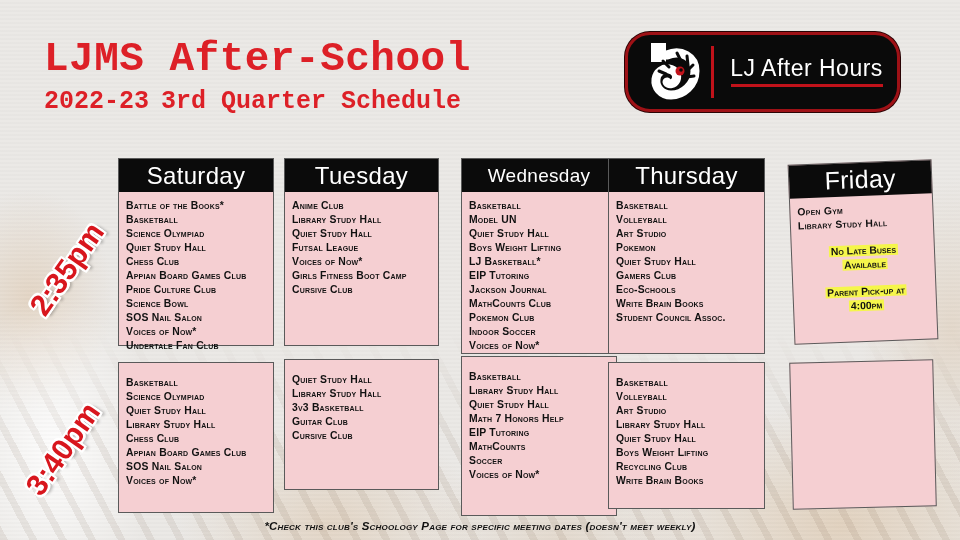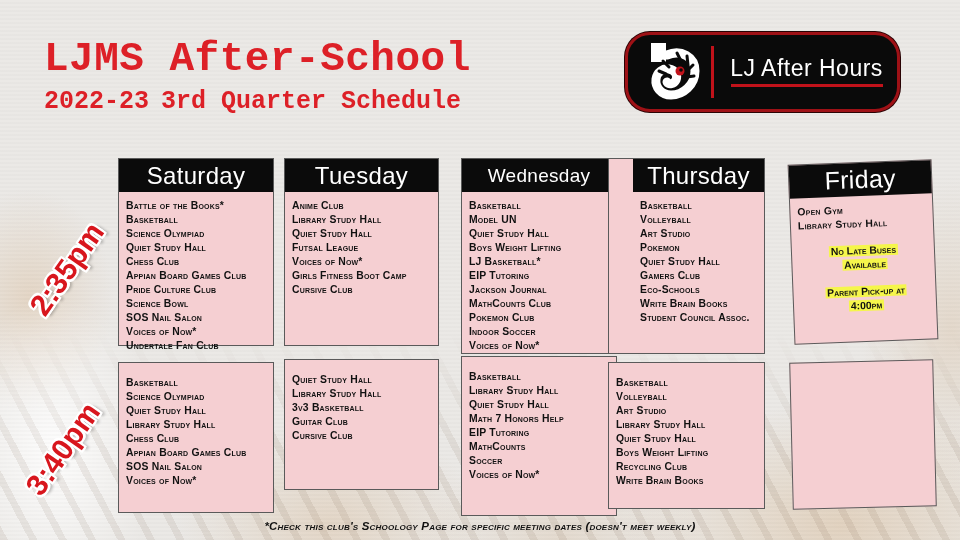--- a/index.html
+++ b/index.html
@@ -79,21 +79,21 @@
 
   
   .col-mon{left:118px;width:156px;}
   .col-tue{left:284px;width:155px;}
   .col-wed{left:441px;width:156px;margin-left:20px;}
   .col-thu{left:608px;width:157px;}
   .col-fri{left:791px;width:144px;}
   .r1-mon{top:158px;height:188px;}
   .r1-tue{top:158px;height:188px;}
   .r1-wed{top:158px;height:196px;}
-  .r1-thu{top:158px;height:196px;padding-left:24px;}
+  .r1-thu{top:158px;height:196px;}
   .r1-fri{top:162px;height:180px;transform:rotate(-2.2deg);}
   .r2-mon{top:362px;height:151px;}
   .r2-tue{top:359px;height:131px;}
   .r2-wed{top:356px;height:160px;}
   .r2-thu{top:362px;height:147px;}
   .r2-fri{top:361px;height:147px;transform:rotate(-1.4deg);}
 
   
   .notice{
     text-align:center;max-width:112px;margin:13px auto 0;

